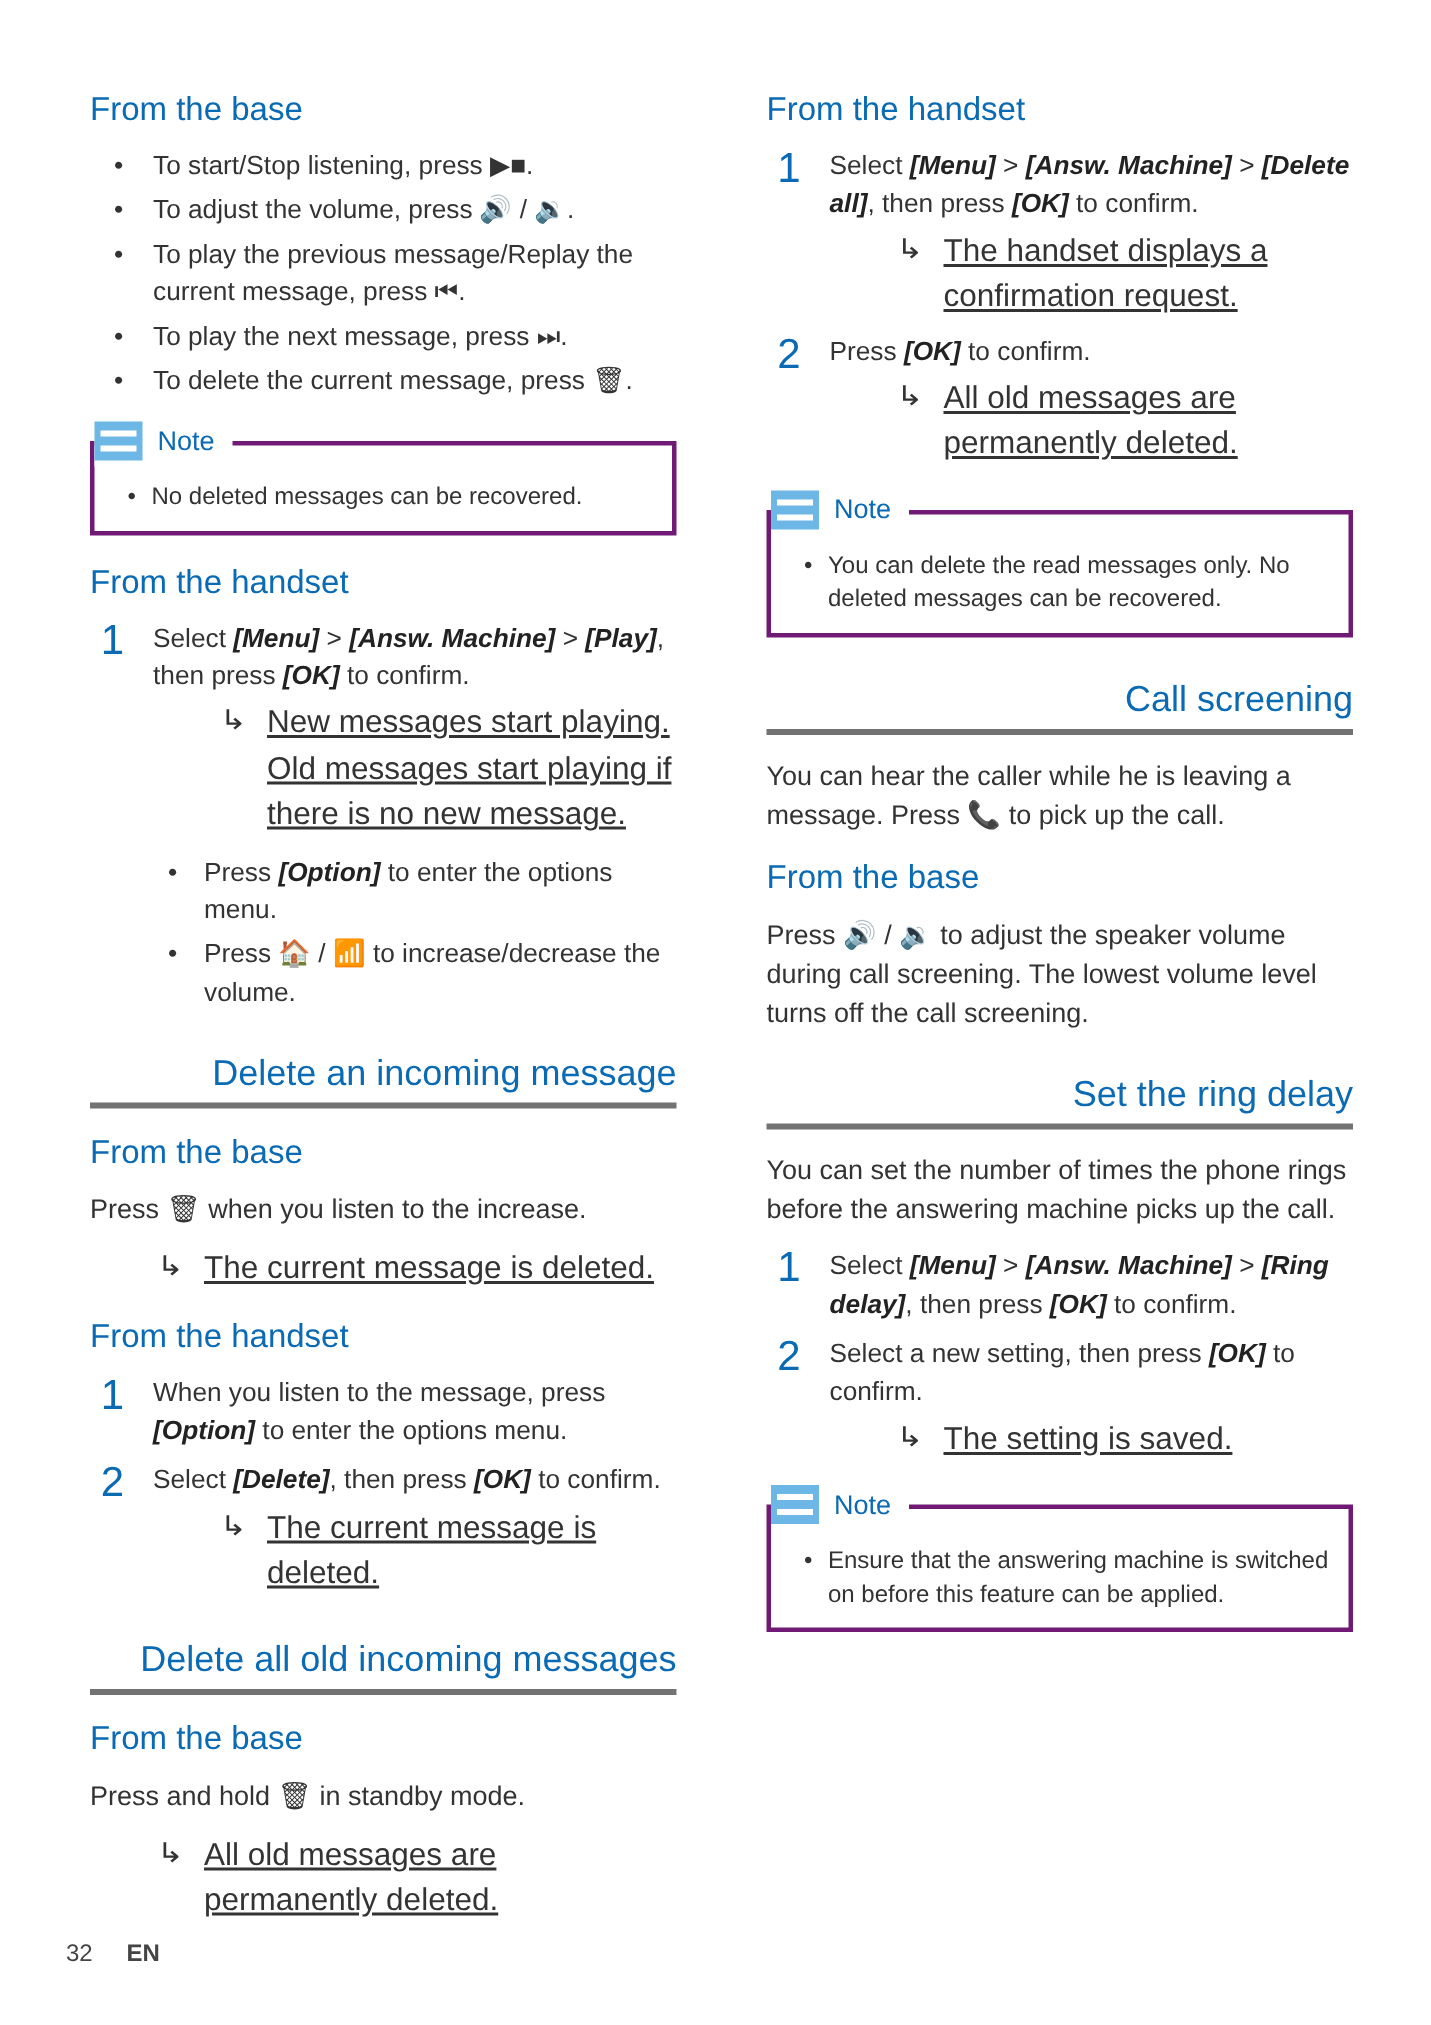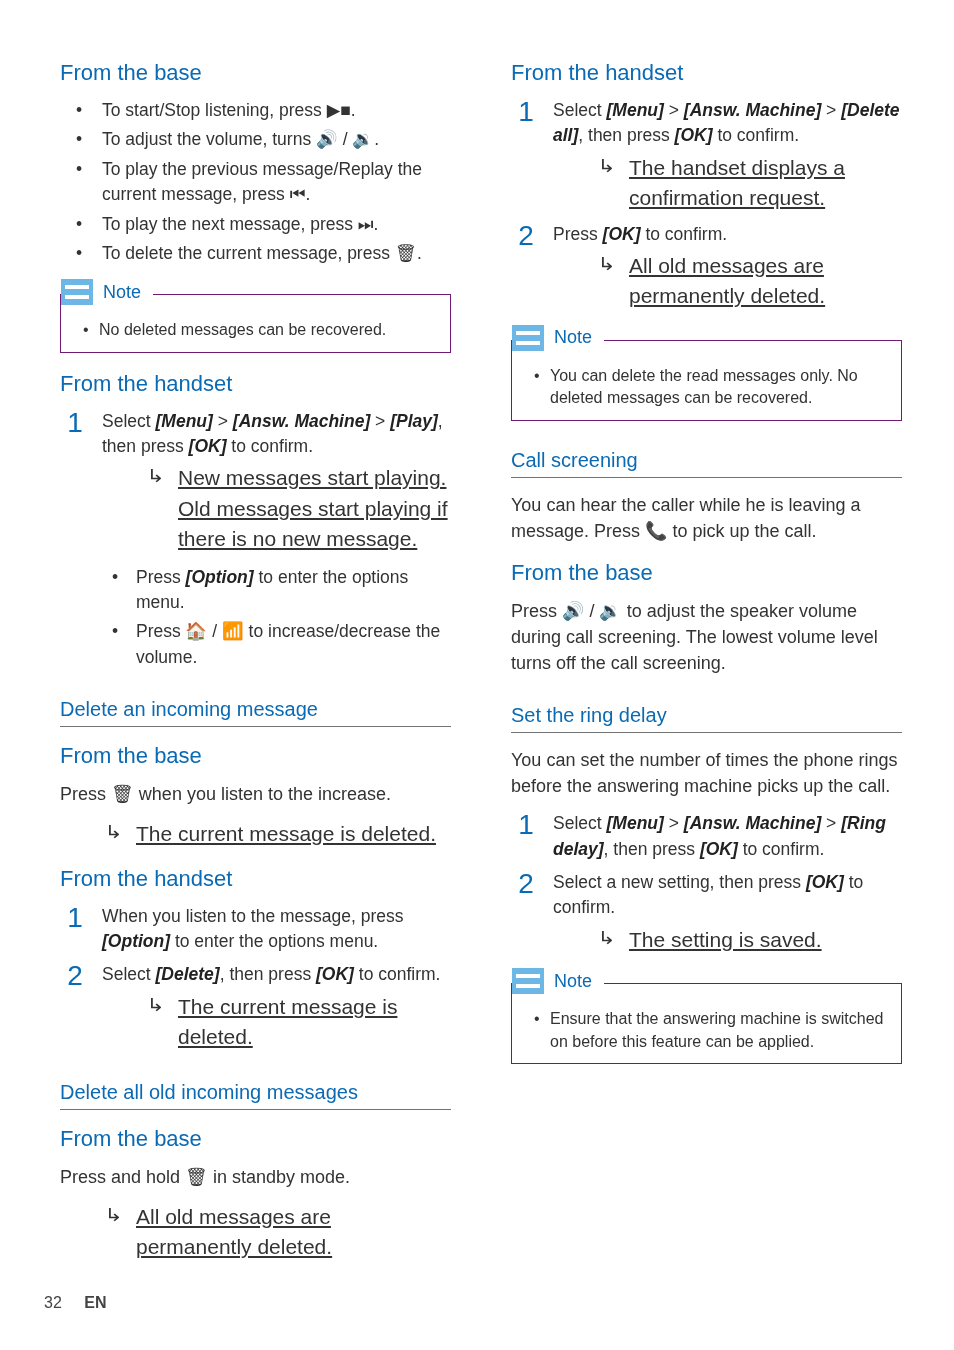--- a/index.html
+++ b/index.html
@@ -1,32 +1,32 @@
 <!DOCTYPE html>
 <html><head>
 <meta charset="utf-8">
 <style>
   * { box-sizing: border-box; margin: 0; padding: 0; }
   html, body { width: 954px; height: 1350px; background: #fff; font-family: "Gill Sans", "Segoe UI", "Helvetica Neue", Arial, sans-serif; color: #333; font-weight: 300; }
   .page { display: flex; padding: 60px 52px 30px 60px; gap: 60px; height: 100%; position: relative; border-radius: 21px; }
   .col { flex: 1; min-width: 0; }
-  h2.sec-title { color: #0a6ab3; font-size: 20px; font-weight: 400; border-bottom: 1px solid #737373; padding-bottom: 5px; margin: 28px 0 14px; }
+  h2.sec-title { color: #0a6ab3; font-size: 24px; font-weight: 400; border-bottom: 4px solid #737373; padding-bottom: 5px; margin: 28px 0 14px; text-align: right; }
   h3.sub-title { color: #0a6ab3; font-size: 22px; font-weight: 400; margin: 16px 0 12px; }
   ul.bullets { list-style: none; padding: 0; margin: 0 0 14px; }
   ul.bullets > li { position: relative; padding-left: 42px; font-size: 17.5px; line-height: 1.45; margin: 4px 0; }
   ul.bullets > li::before { content: "•"; position: absolute; left: 16px; top: 0; }
   ul.bullets.sub > li { padding-left: 76px; }
   ul.bullets.sub > li::before { left: 52px; }
   ol.steps { list-style: none; counter-reset: step; padding: 0; margin: 0 0 10px; }
   ol.steps > li { counter-increment: step; position: relative; padding-left: 42px; font-size: 17.5px; line-height: 1.45; margin: 6px 0 8px; }
   ol.steps > li::before { content: counter(step); position: absolute; left: 0; top: -6px; font-size: 28px; color: #0a6ab3; font-weight: 400; width: 30px; text-align: center; }
   .result { position: relative; padding-left: 76px; font-size: 21px; line-height: 1.45; margin: 4px 0; text-decoration: underline; }
   .result::before { content: "↳"; position: absolute; left: 46px; top: 0; font-size: 18px; color:#333; transform: scaleX(1.2); }
   p.body { font-size: 18px; line-height: 1.45; margin: 6px 0 12px; }
-  .notebox { border: 1px solid #701a75; margin: 14px 0 18px; padding: 10px 12px 10px 12px; font-size: 16px; line-height: 1.4; position: relative; }
+  .notebox { border: 3px solid #701a75; margin: 14px 0 18px; padding: 10px 12px 10px 12px; font-size: 16px; line-height: 1.4; position: relative; }
   .notebox .hdr { display: flex; align-items: center; gap: 10px; color: #0a6ab3; font-size: 18px; margin: -30px 0 10px -12px; background:#fff; width: fit-content; padding: 4px 12px 4px 0; }
   .notebox .hdr .icon { width: 32px; height: 26px; background:#6db7e7; position: relative; }
   .notebox .hdr .icon::before, .notebox .hdr .icon::after { content:""; position:absolute; left:4px; right:4px; height:4px; background:#fff; }
   .notebox .hdr .icon::before { top:6px; } .notebox .hdr .icon::after { bottom:6px; }
   .notebox ul { list-style: none; padding-left: 14px; }
   .notebox ul li { position: relative; padding-left: 12px; }
   .notebox ul li::before { content: "•"; position: absolute; left: -4px; }
   .notebox-wrap { margin-top: 28px; }
   b, .bold { font-weight: 600; color:#222;font-style:italic; }
   .footer { position: absolute; left: 44px; bottom: 38px; font-size: 16px; color:#444; }
@@ -34,21 +34,21 @@
 </style>
 </head>
 <body>
 
 <div class="page">
 
   <div class="col">
     <h3 class="sub-title" style="margin-top:0">From the base</h3>
     <ul class="bullets">
       <li>To start/Stop listening, press ▶■.</li>
-      <li>To adjust the volume, turns 🔊 / 🔉.</li>
+      <li>To adjust the volume, press 🔊 / 🔉.</li>
       <li>To play the previous message/Replay the current message, press ⏮.</li>
       <li>To play the next message, press ⏭.</li>
       <li>To delete the current message, press 🗑.</li>
     </ul>
 
     <div class="notebox-wrap">
       <div class="notebox">
         <div class="hdr">
             <span class="icon"></span>
             <span>Note</span>

